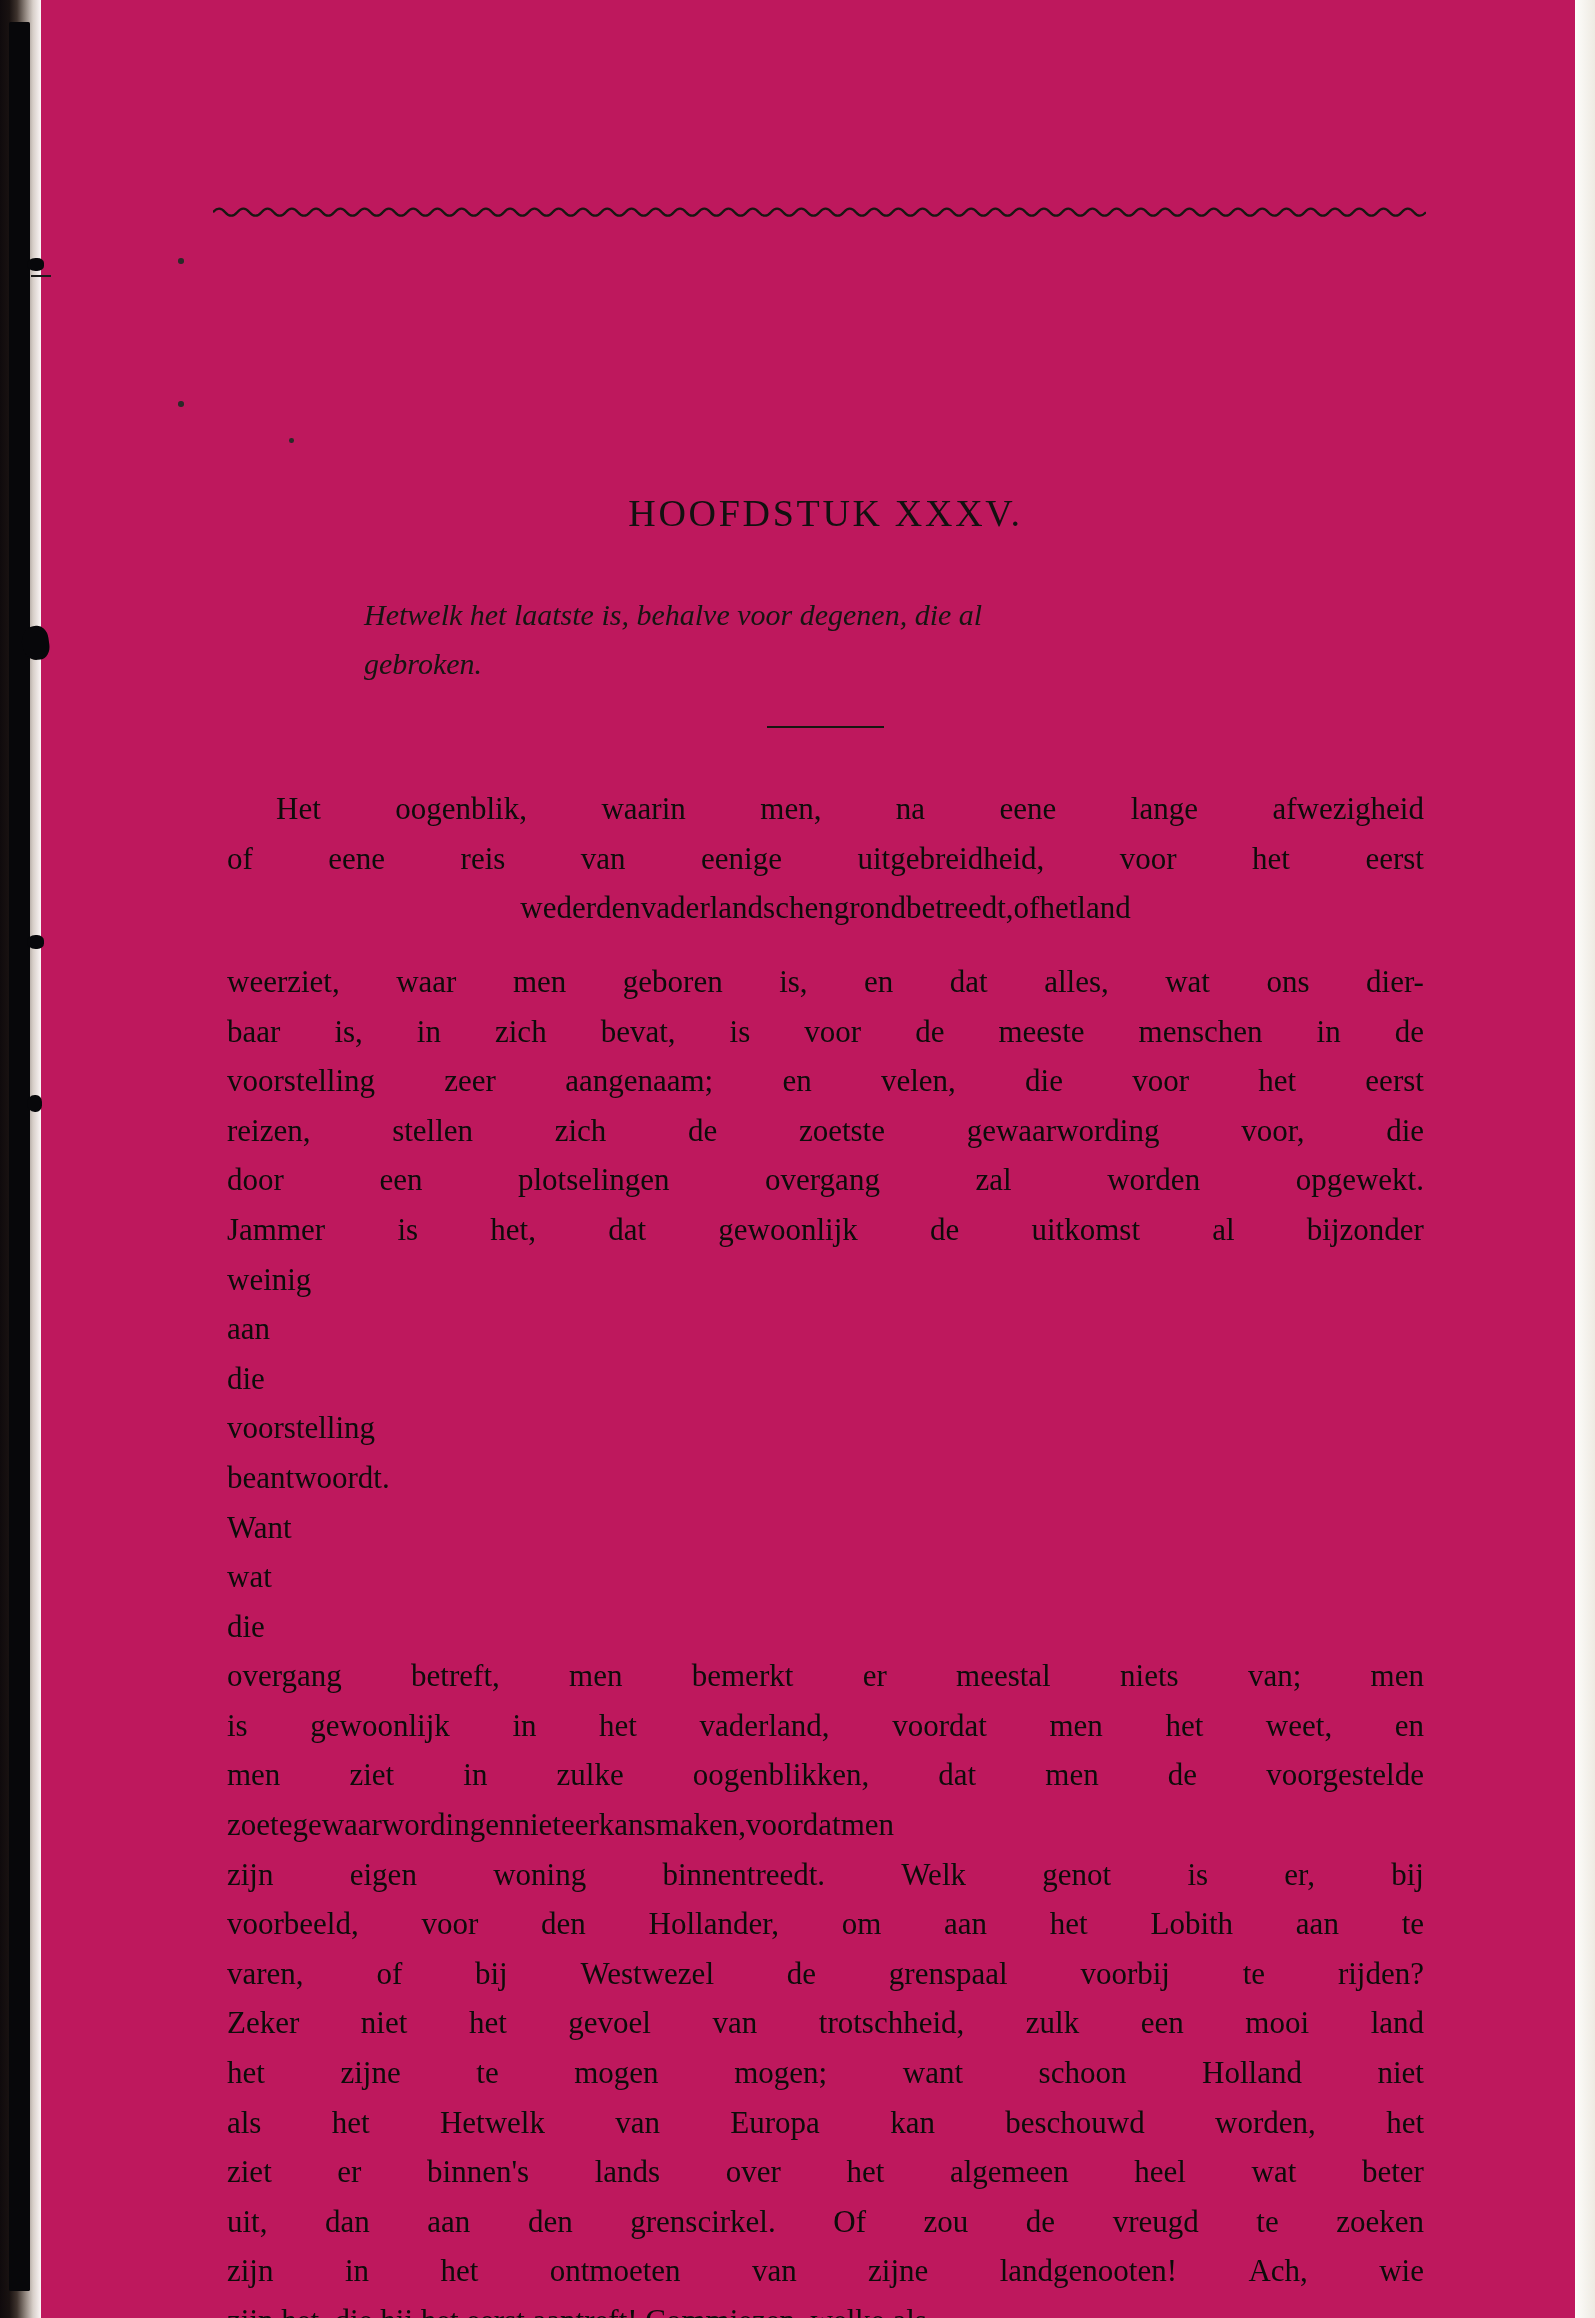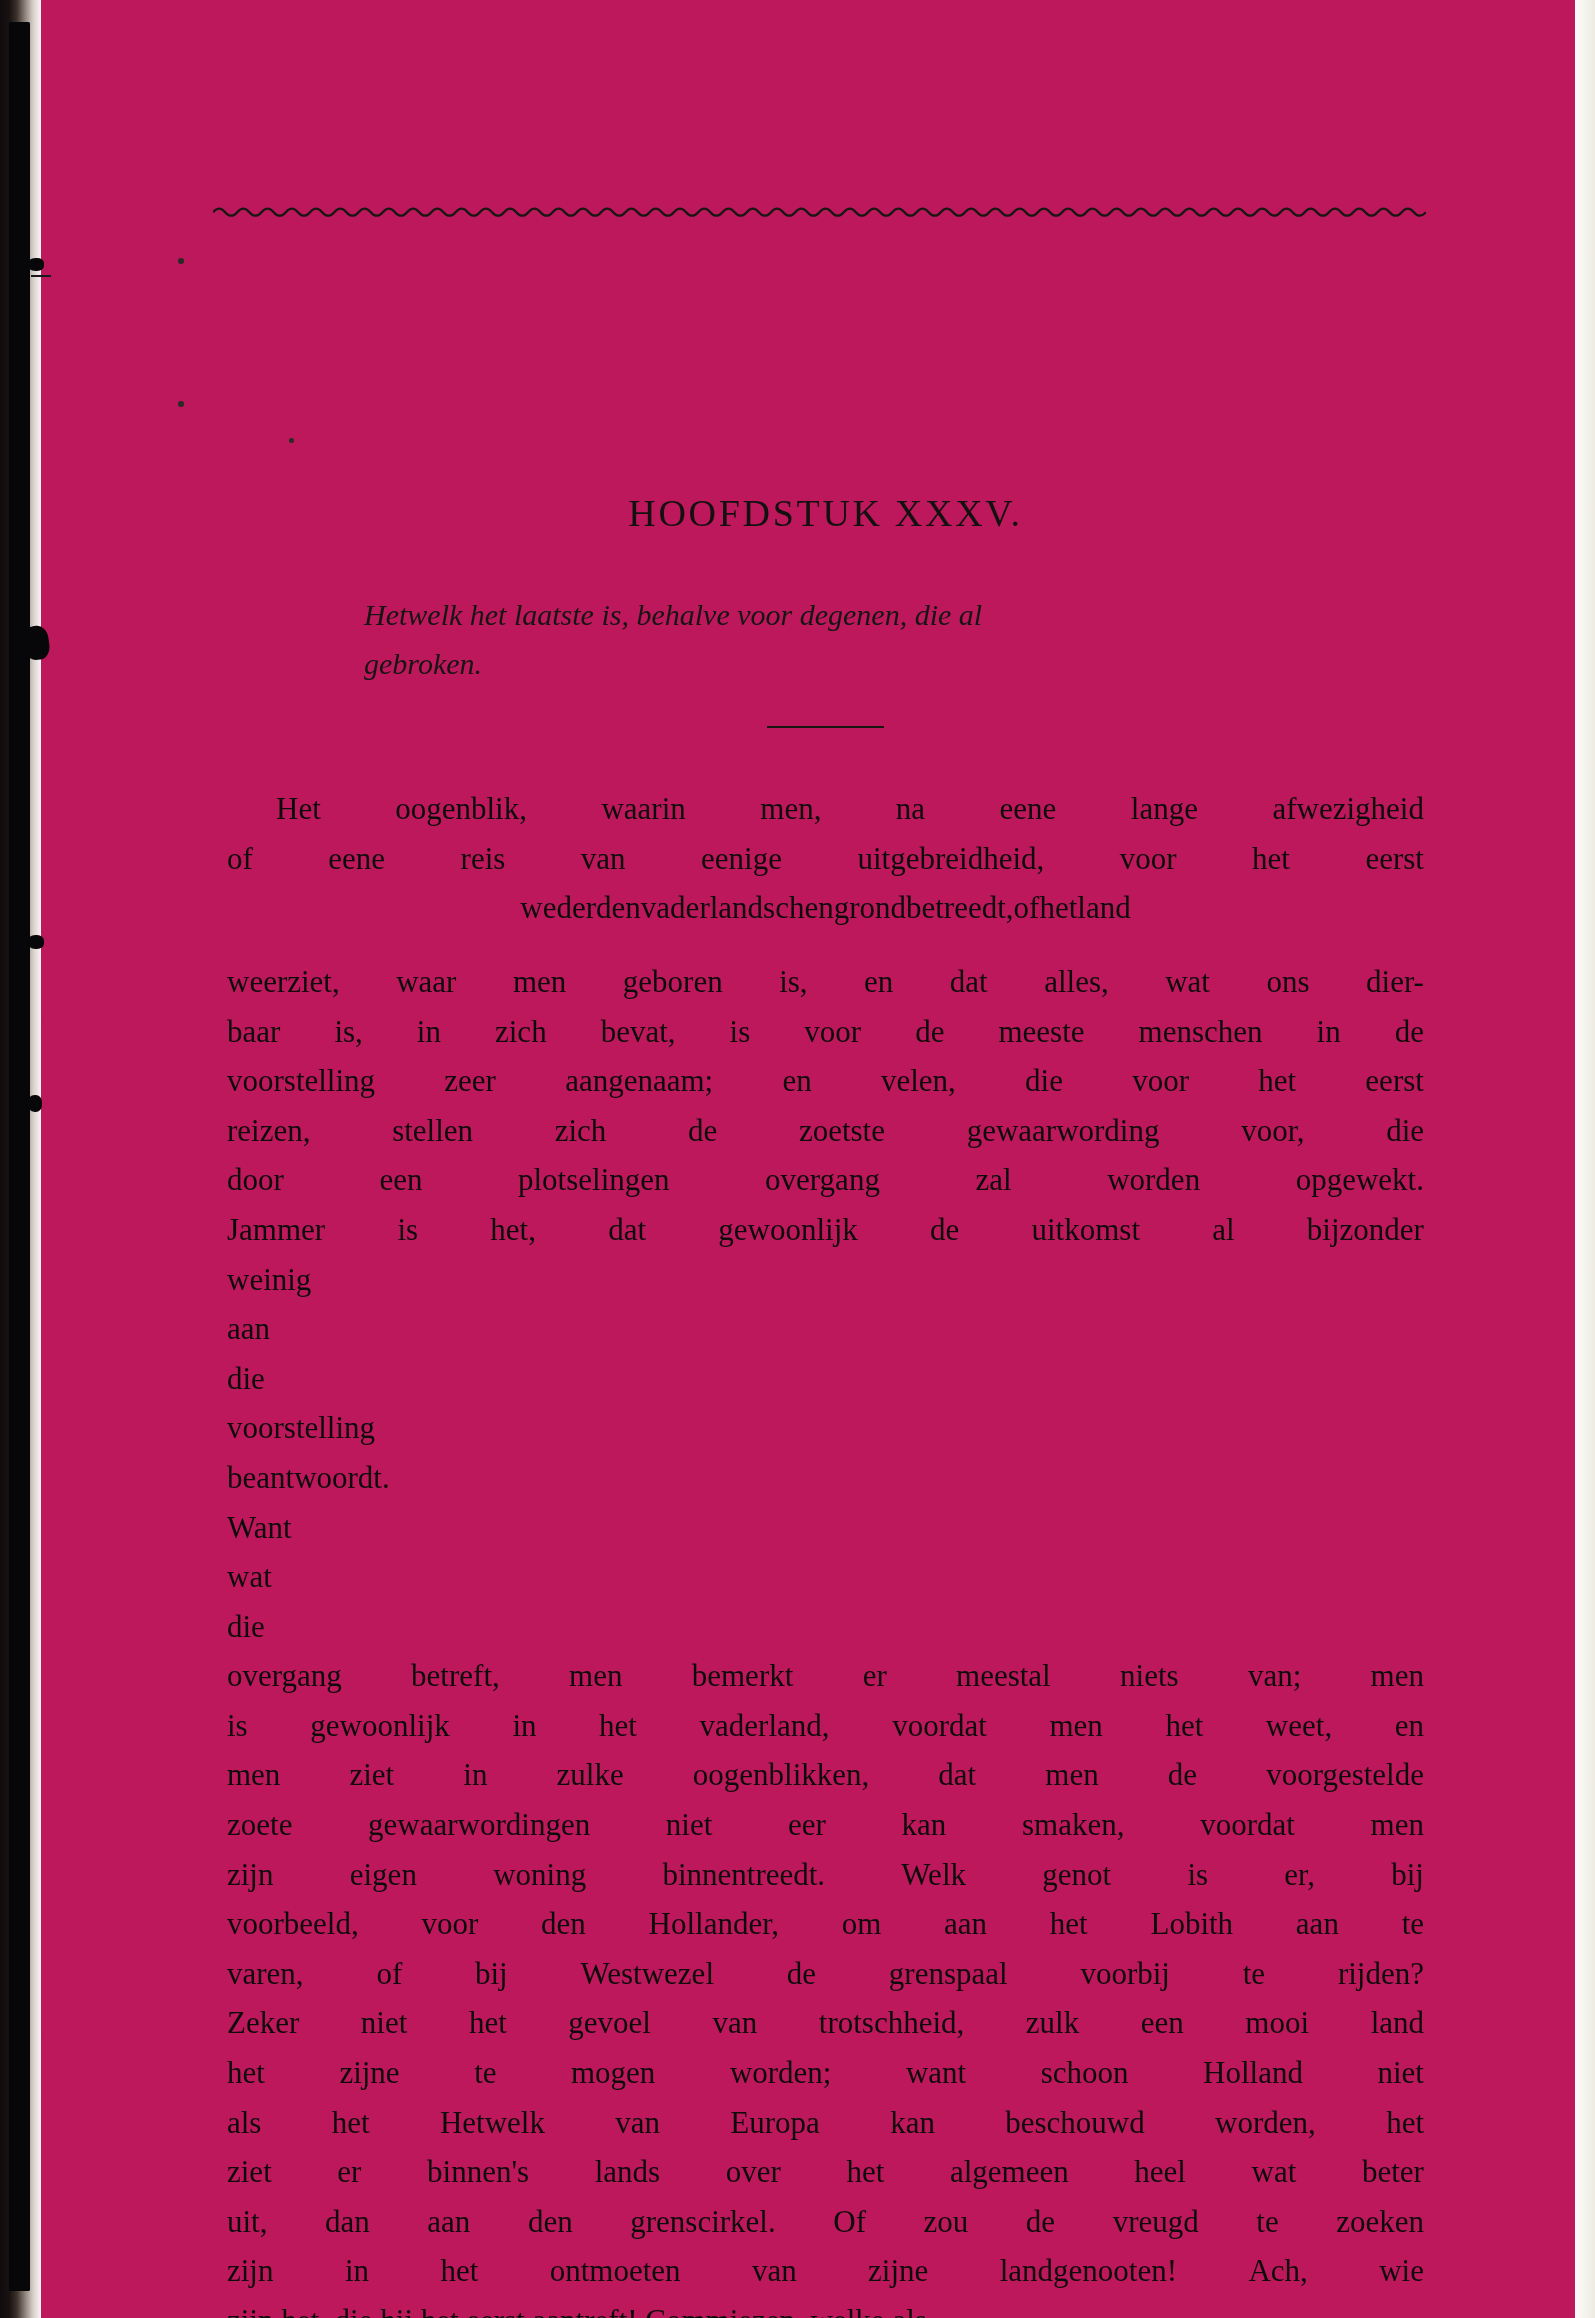--- a/index.html
+++ b/index.html
@@ -344,21 +344,21 @@
               <span>in</span>
               <span>zulke</span>
               <span>oogenblikken,</span>
               <span>dat</span>
               <span>men</span>
               <span>de</span>
               <span>voorgestelde</span>
             </span>
           </span>
         <span class="line" style="display: flex;">
-            <span style="display: flex; justify-content: space-between; width: 100%; gap: 28px;">
+            <span style="display: flex; justify-content: flex-start; width: 100%;">
               <span>zoete</span>
               <span>gewaarwordingen</span>
               <span>niet</span>
               <span>eer</span>
               <span>kan</span>
               <span>smaken,</span>
               <span>voordat</span>
               <span>men</span>
             </span>
           </span>
@@ -415,21 +415,21 @@
               <span>mooi</span>
               <span>land</span>
             </span>
           </span>
         <span class="line" style="display: flex;">
             <span style="display: flex; justify-content: space-between; width: 100%;">
               <span>het</span>
               <span>zijne</span>
               <span>te</span>
               <span>mogen</span>
-              <span>worden;</span>
+              <span>mogen;</span>
               <span>want</span>
               <span>schoon</span>
               <span>Holland</span>
               <span>niet</span>
             </span>
           </span>
         <span class="line" style="display: flex;">
             <span style="display: flex; justify-content: space-between; width: 100%;">
               <span>als</span>
               <span>het</span>

